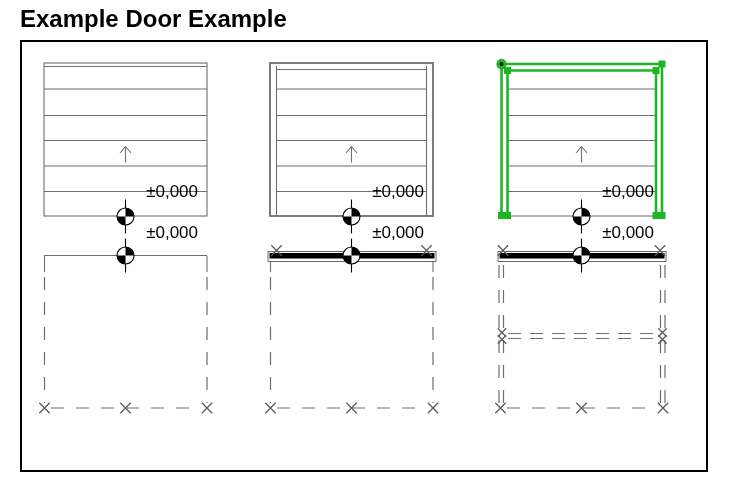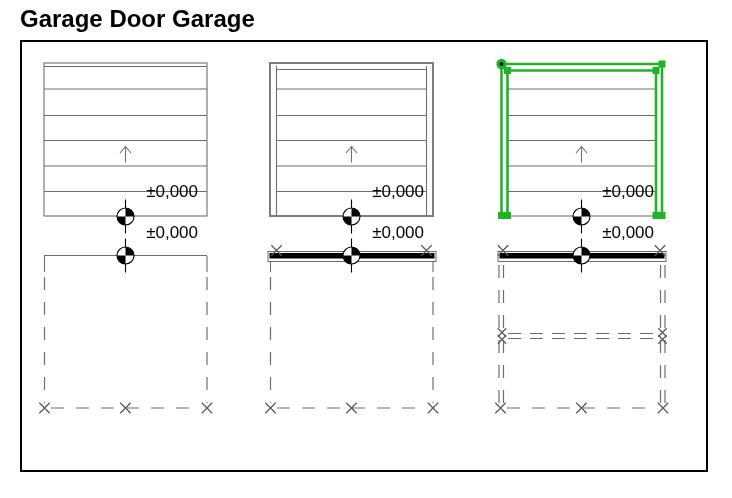--- a/index.html
+++ b/index.html
@@ -15,21 +15,21 @@
   .xmark{stroke:var(--mark-gray,#5a5a5a);stroke-width:1.3;fill:none;}
   .grn{stroke:var(--selection-green,#1eb423);stroke-width:2.6;fill:none;}
   .grnf{fill:var(--selection-green,#1eb423);stroke:none;}
   .lvl{font-family:"Liberation Sans",sans-serif;font-size:17px;fill:#000;text-anchor:end;}
   .barcase{stroke:#444;stroke-width:0.8;fill:#fff;}
   .barfill{fill:#000;stroke:none;}
 </style>
 </head>
 <body>
 
-<h1 class="title">Garage Door Garage</h1>
+<h1 class="title">Example Door Example</h1>
 
 <svg width="732" height="498" viewBox="0 0 732 498">
   <defs>
     <g id="lvlmark">
       <line x1="0" y1="-17" x2="0" y2="17" class="blkln"></line>
       <circle cx="0" cy="0" r="8.5" fill="#fff" stroke="#000" stroke-width="1.1"></circle>
       <path d="M0,0 L0,-8.5 A8.5,8.5 0 0 1 8.5,0 Z" fill="#000"></path>
       <path d="M0,0 L0,8.5 A8.5,8.5 0 0 1 -8.5,0 Z" fill="#000"></path>
     </g>
     <g id="xm">

